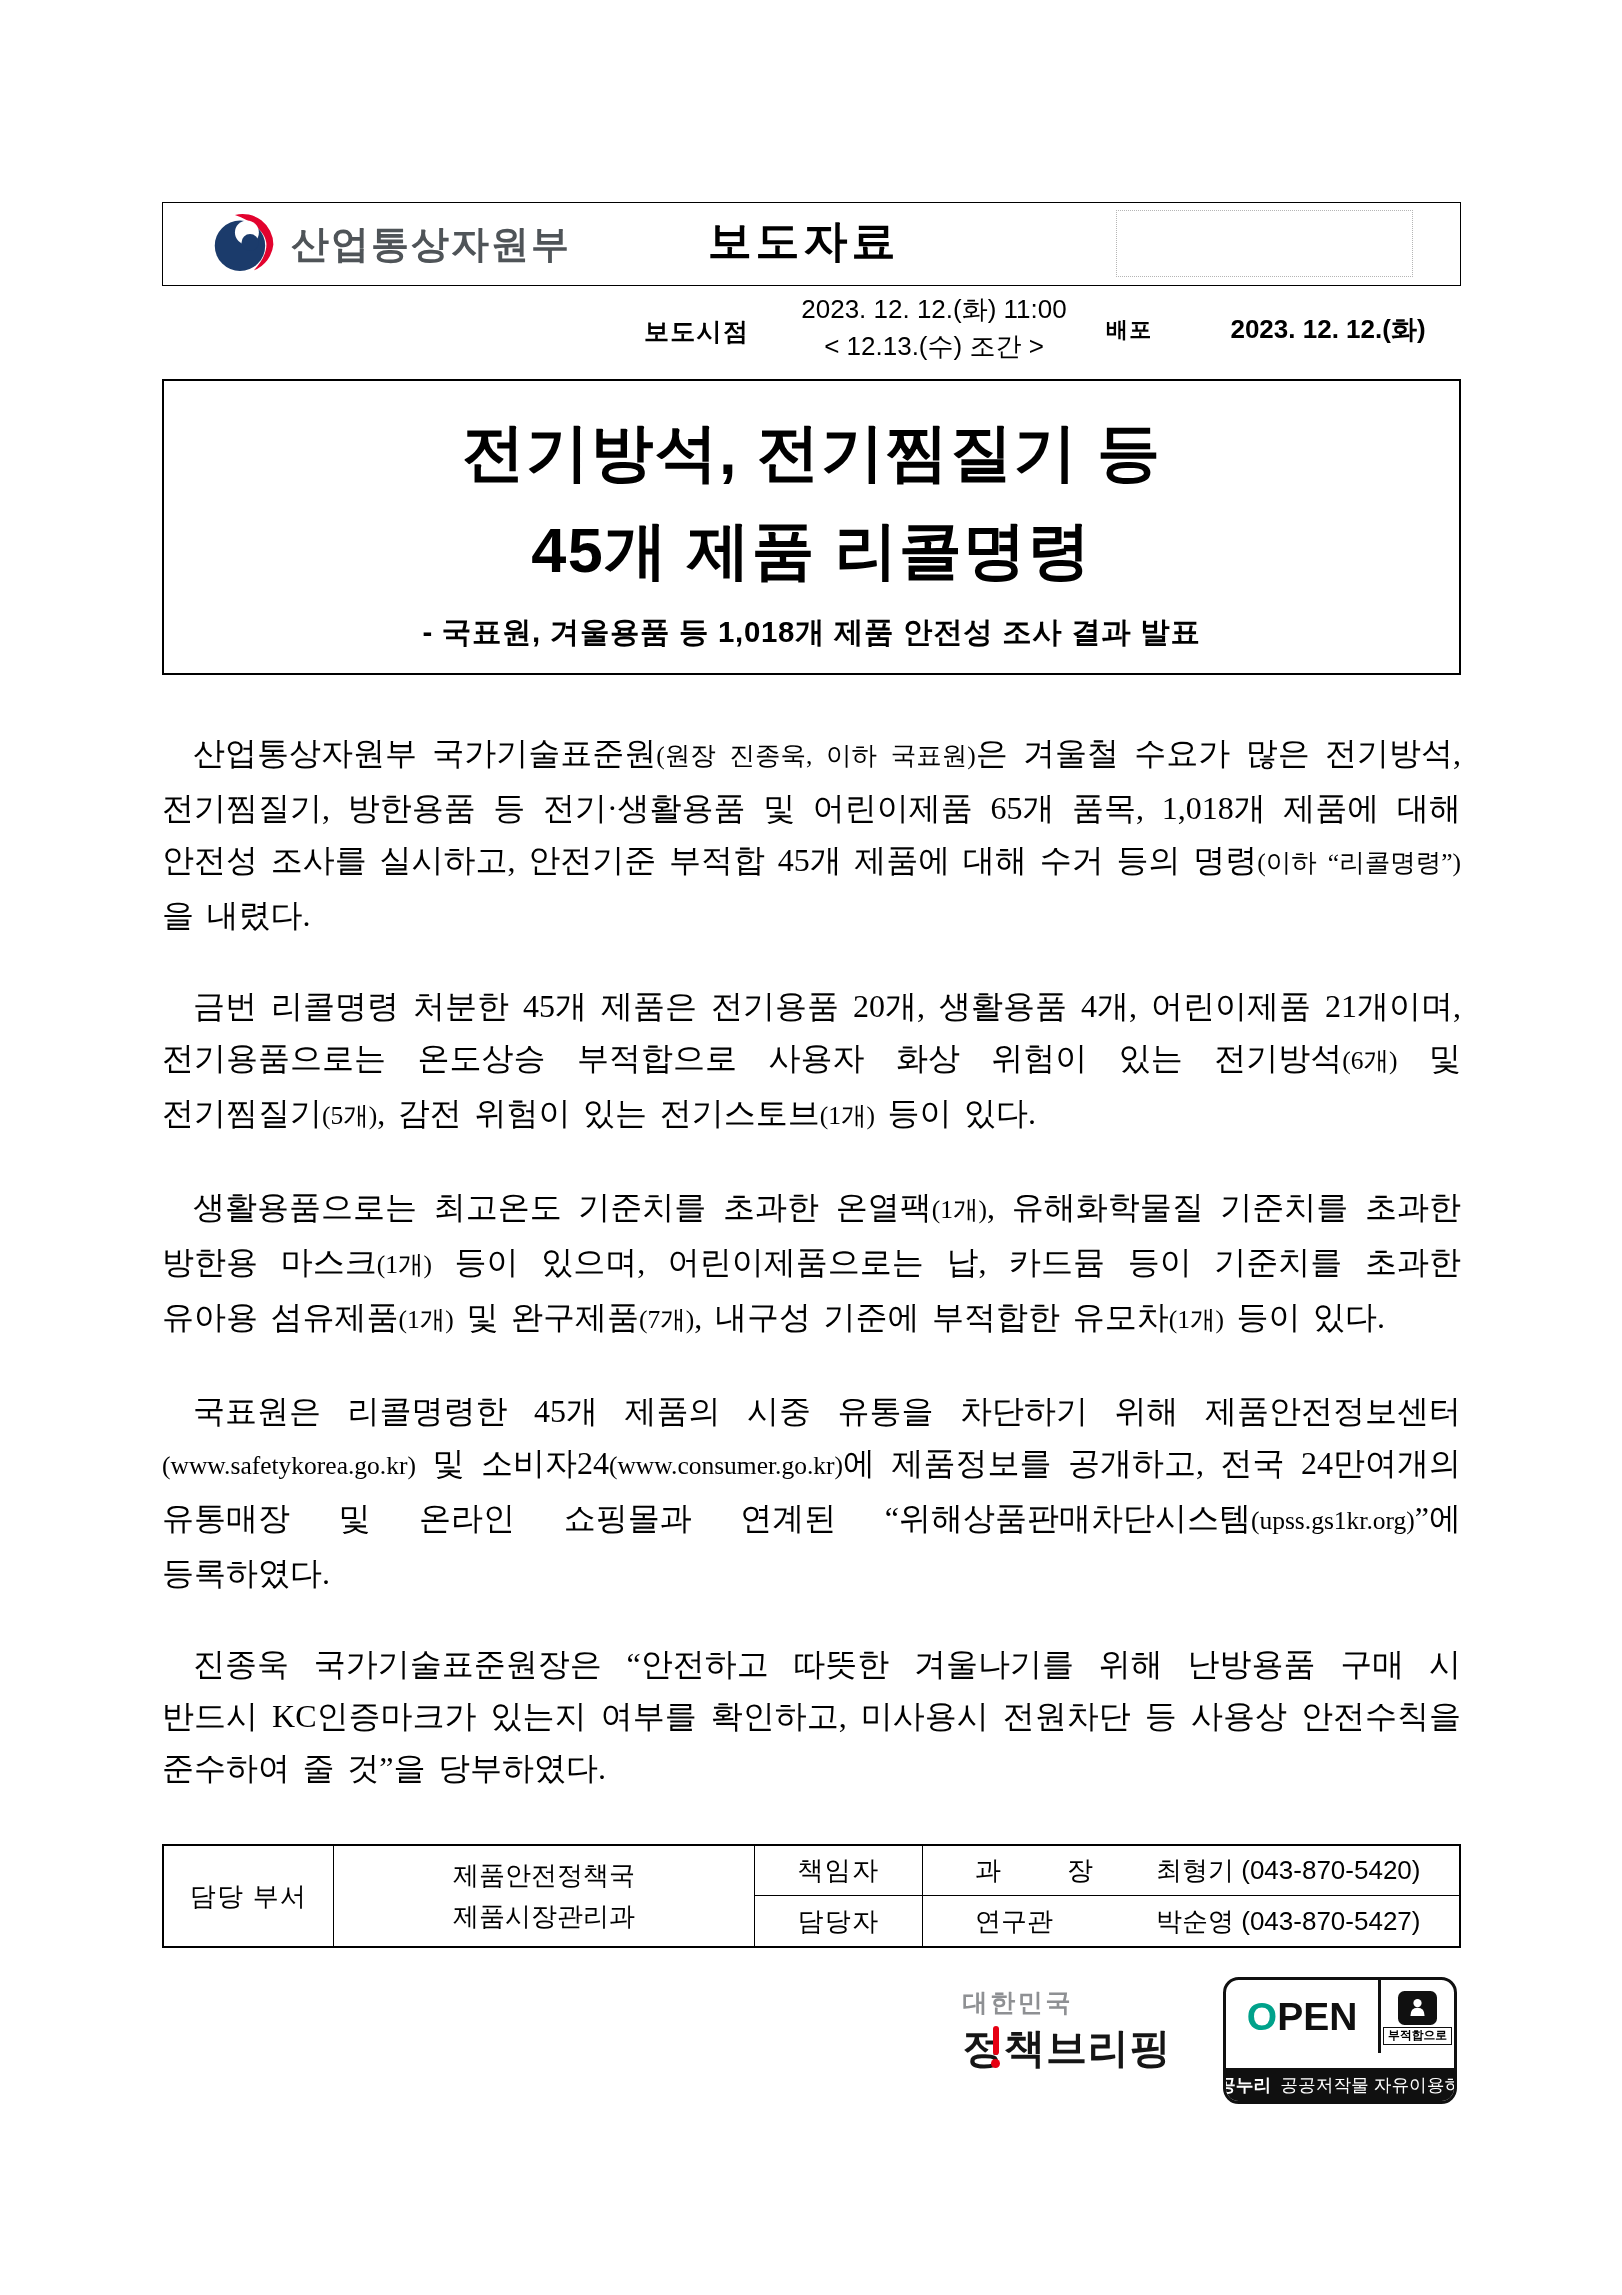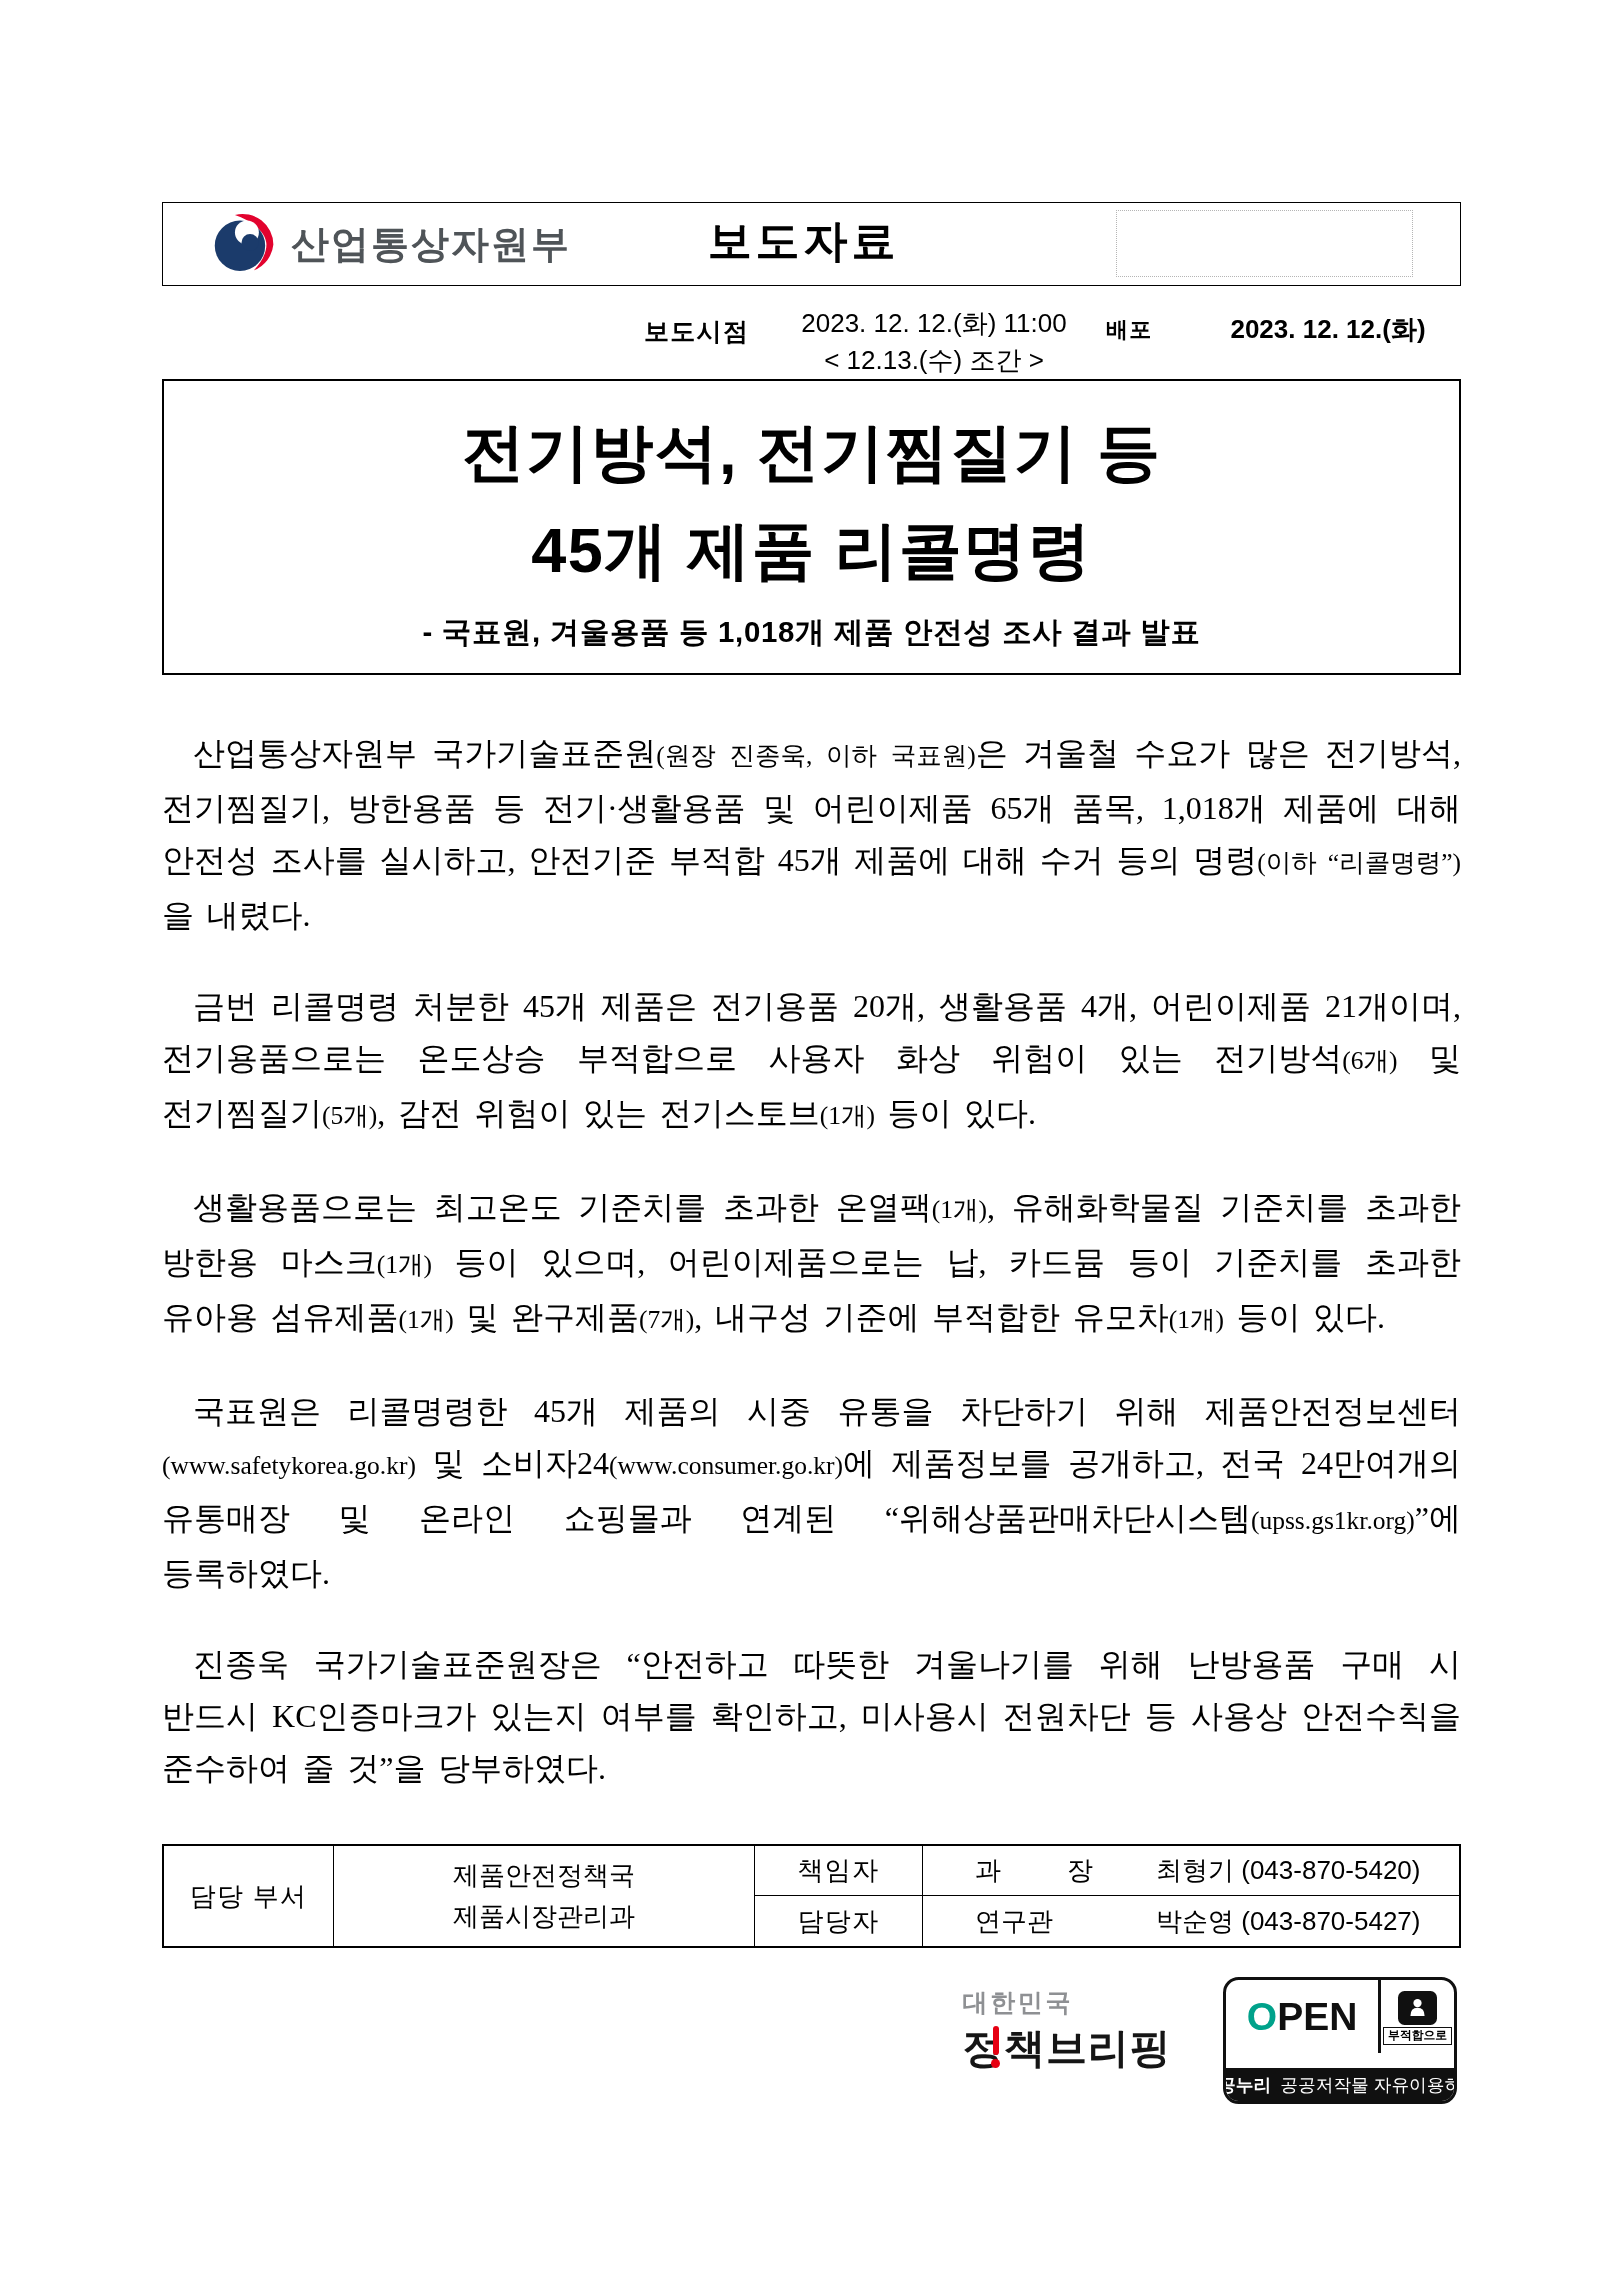--- a/index.html
+++ b/index.html
@@ -11,21 +11,21 @@
   .header-box { position:relative; height:84px; border:1.3px solid #000; display:flex; align-items:center; }
   .gov-logo { width:63px; height:63px; margin-left:48px; flex:0 0 auto; }
   .gov-logo svg { width:100%; height:100%; display:block; }
   .ministry-name { font-family:"Liberation Sans","DejaVu Sans",sans-serif; font-weight:600; font-size:38px; color:#4F5458; letter-spacing:2px; margin-left:17px; white-space:nowrap; }
   .doc-type { position:absolute; left:0; right:16px; top:50%; transform:translateY(-54%); text-align:center; font-family:"Liberation Sans","DejaVu Sans",sans-serif; font-weight:800; font-size:44px; letter-spacing:3.9px; color:#000; }
   .stamp-placeholder { position:absolute; right:47px; top:6.5px; width:297px; height:67px; border:1.3px dotted #b5b5b5; background:#fff; }
 
   
   .release-row { position:relative; height:80px; margin-top:5.2px; font-family:"Liberation Sans","DejaVu Sans",sans-serif; }
   .rel-label { position:absolute; left:482px; top:23.6px; font-size:25px; font-weight:700; letter-spacing:1.3px; }
-  .rel-value { position:absolute; left:589px; top:14px; width:366px; text-align:center; font-size:26px; font-weight:500; line-height:37px; white-space:nowrap; }
+  .rel-value { position:absolute; left:589px; top:0; width:366px; text-align:center; font-size:26px; font-weight:500; line-height:37px; white-space:nowrap; }
   .dist-label { position:absolute; left:944px; top:23.6px; font-size:22px; font-weight:700; letter-spacing:1.3px; }
   .dist-value { position:absolute; left:1034px; top:21px; width:264px; text-align:center; font-size:26px; font-weight:700; white-space:nowrap; }
 
   
   .title-box { margin-top:7.9px; border:2px solid #000; text-align:center; padding:22px 13px 19.6px 13px; }
   .title-line { font-family:"Liberation Sans","DejaVu Sans",sans-serif; font-weight:800; font-size:63px; line-height:98px; letter-spacing:1.3px; }
   .subtitle { margin-top:14.4px; font-family:"Liberation Sans","DejaVu Sans",sans-serif; font-weight:700; font-size:29.4px; letter-spacing:0.7px; }
 
   
   .body-text { margin-top:52px;font-family:Liberation Serif, serif; }

